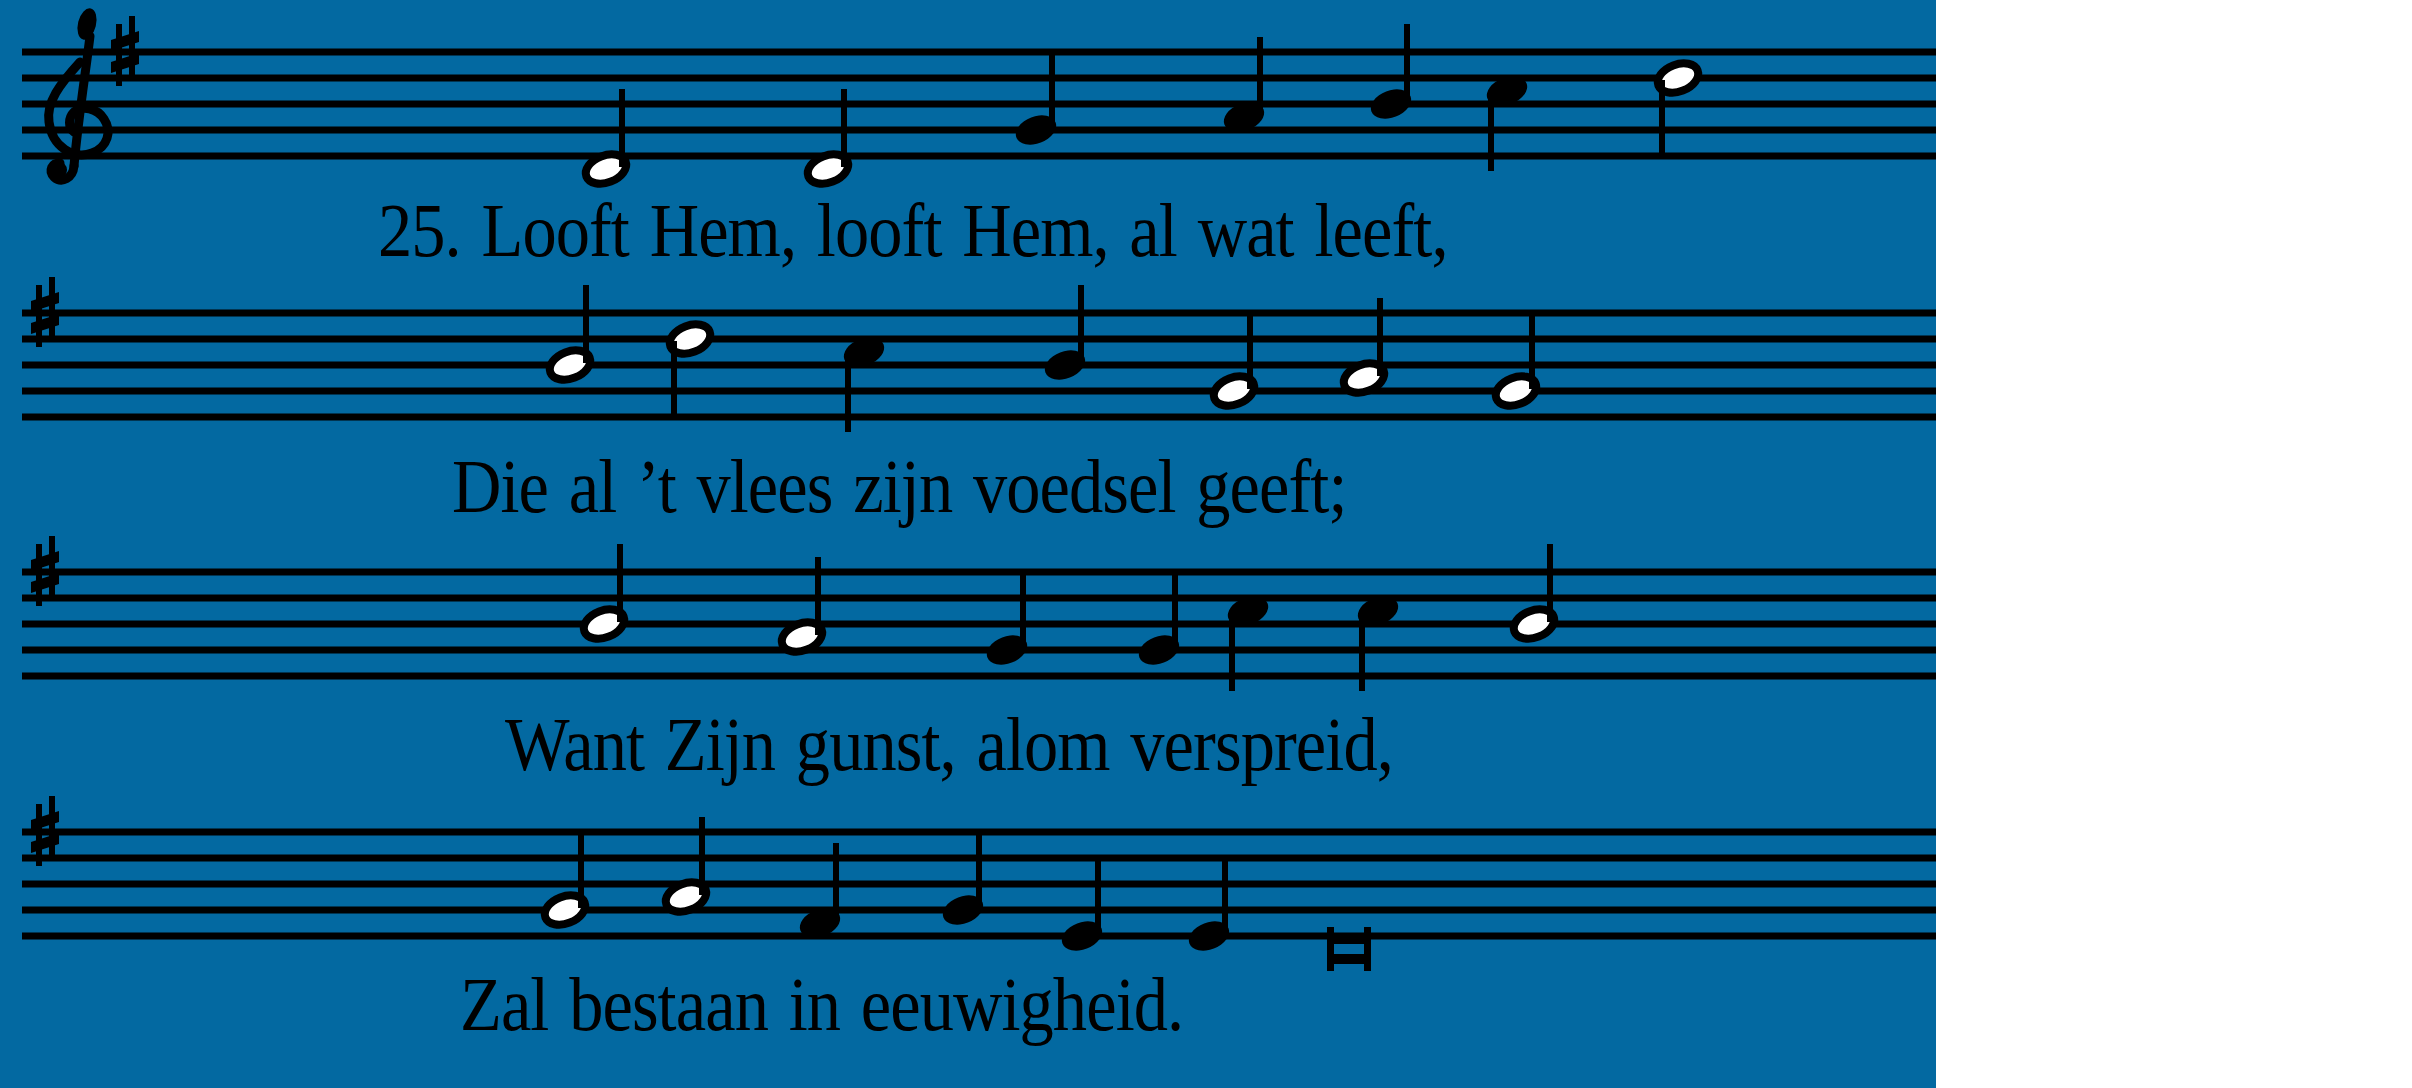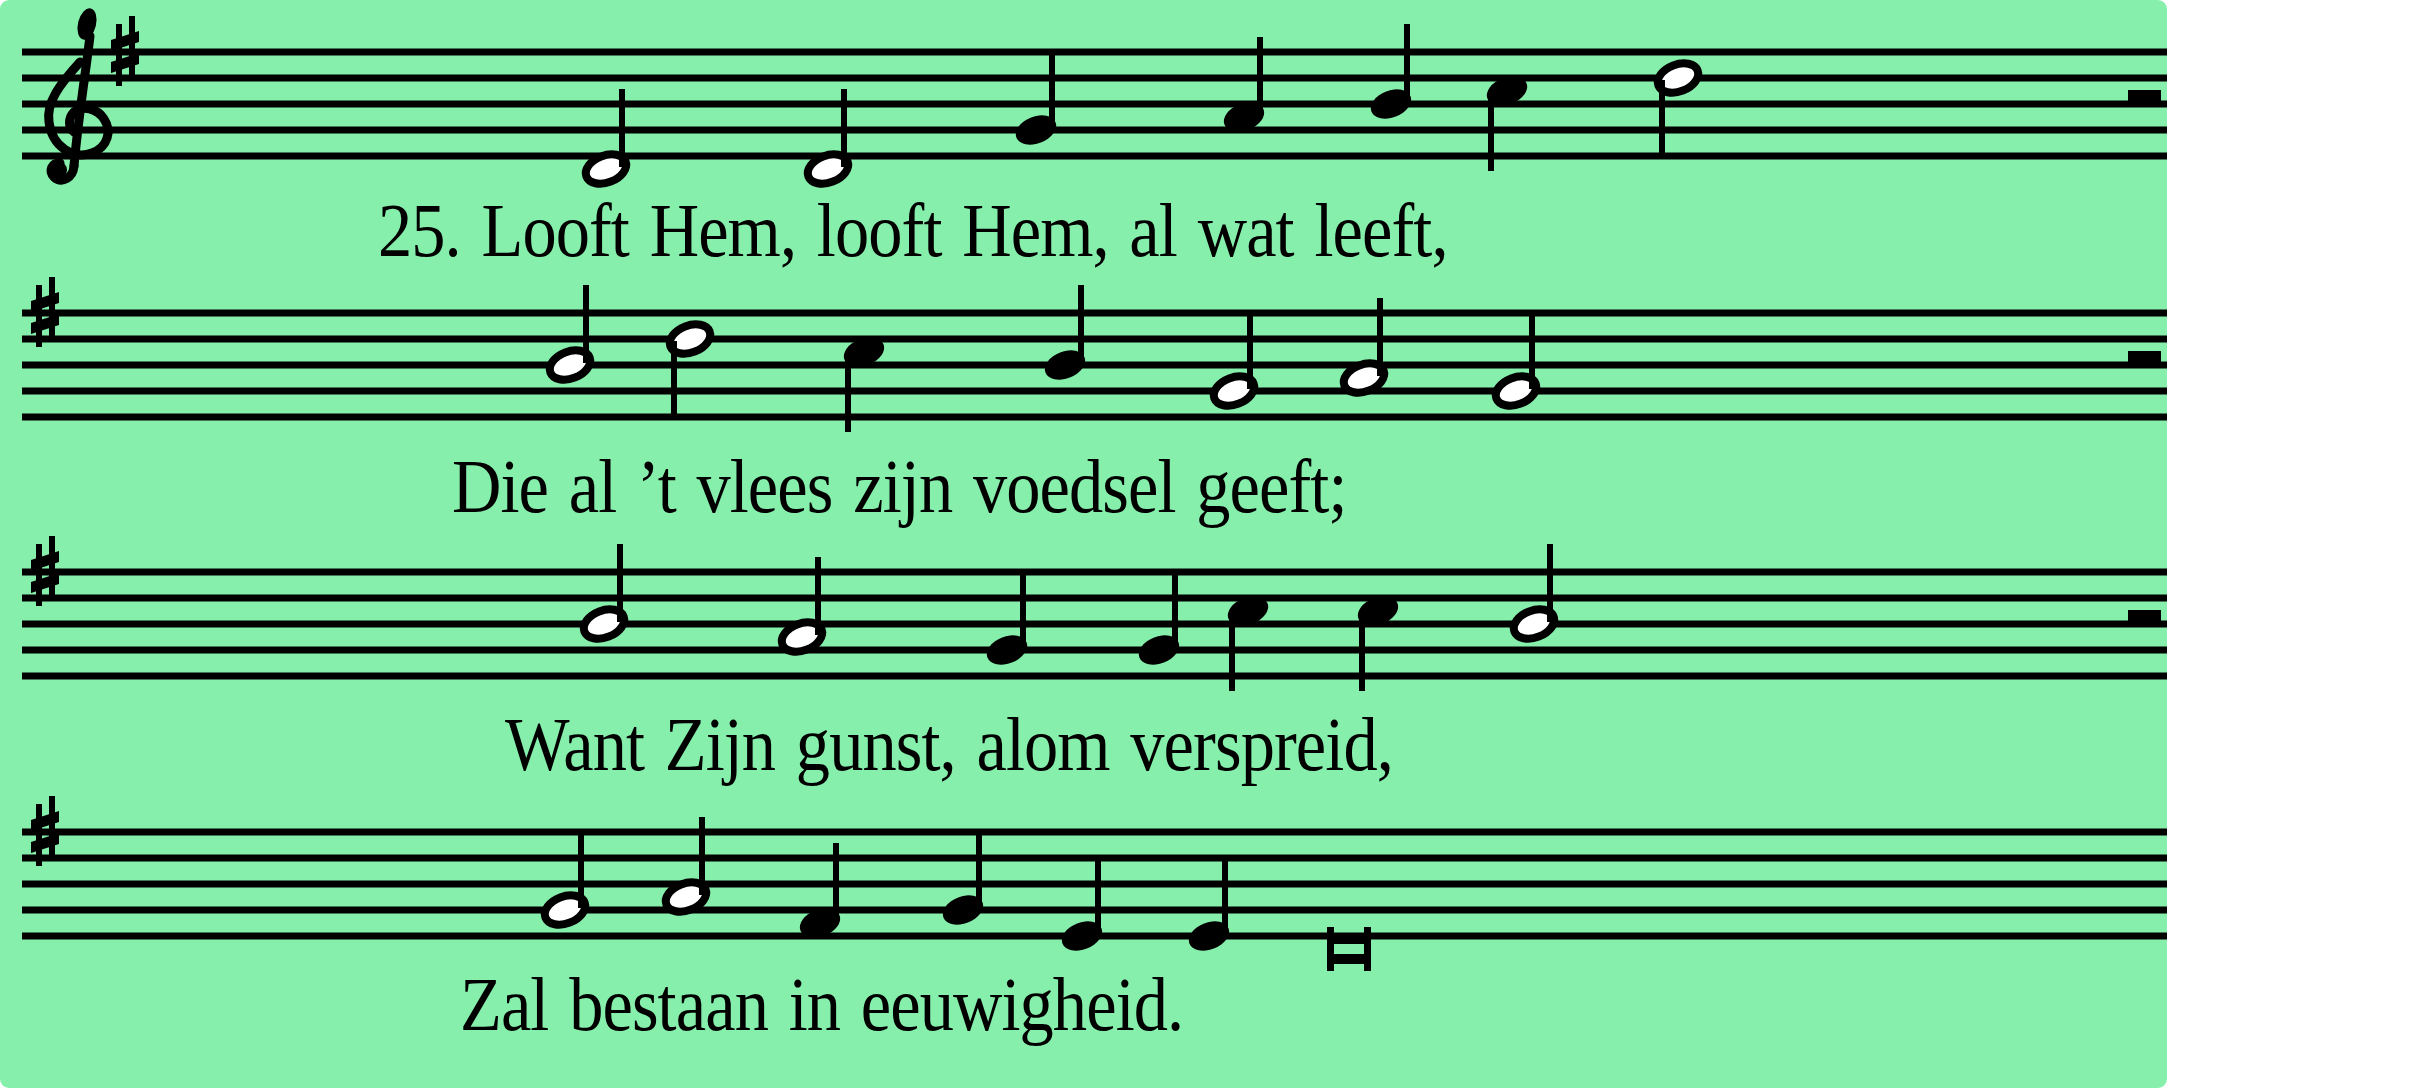--- a/index.html
+++ b/index.html
@@ -1,16 +1,16 @@
 <!DOCTYPE html>
 <html><head>
 <meta charset="utf-8">
 <style>
   html,body{margin:0;padding:0;background:#fff;}
-  .page{position:relative;width:2167px;height:1088px;background:#86efac;overflow:hidden;border-radius:9px;}
+  .page{position:relative;width:1936px;height:1088px;background:#0369a1;overflow:hidden;}
   #score{position:absolute;left:0;top:0;}
   .lyric{
     position:absolute;
     font-family:"Liberation Serif","DejaVu Serif",serif;
     font-size:76px;
     color:#000;
     white-space:nowrap;
     letter-spacing:-1px;
     word-spacing:5px;
     transform:scaleX(0.9);

